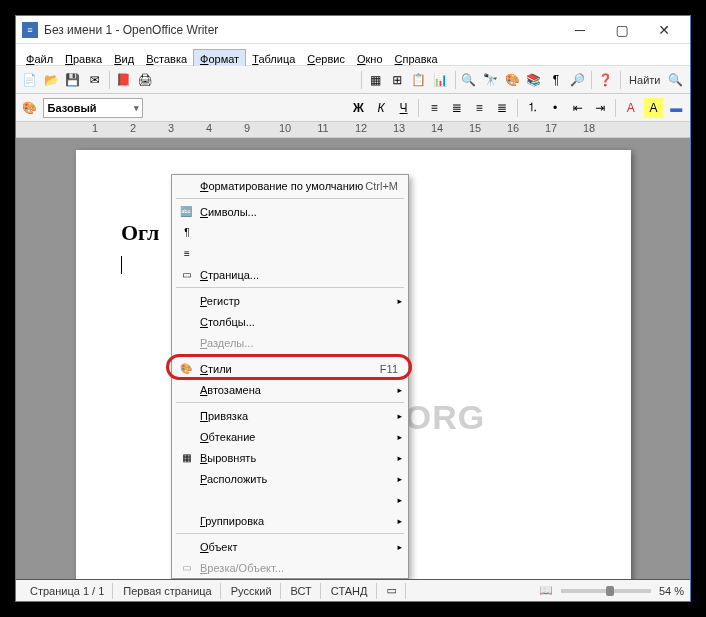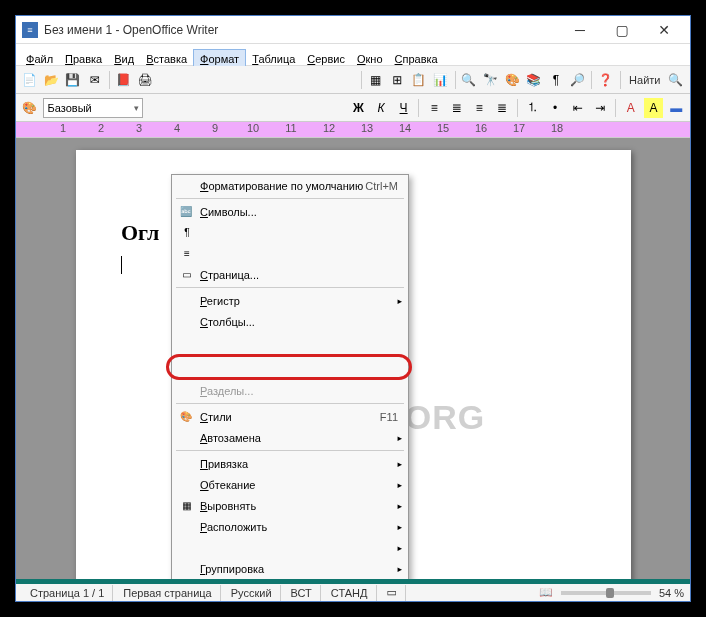--- a/index.html
+++ b/index.html
@@ -12,39 +12,39 @@
 .winbtn { width: 40px; height: 22px; display: flex; align-items: center; justify-content: center; font-size: 14px; color: #333; cursor: pointer; }
 .menubar { background: #fff; height: 22px; display: flex; align-items: center; padding: 0 4px; border-bottom: 1px solid #ddd; }
 .menuitem { padding: 3px 6px; cursor: pointer; margin-top: 8px; }
 .menuitem.active { background: #d8e6f8; border: 1px solid #90b8e8; }
 .menuitem u { text-decoration: underline; }
 .toolbar { background: #f5f5f5; height: 28px; display: flex; align-items: center; padding: 0 4px; gap: 2px; border-bottom: 1px solid #ccc; }
 .tbtn { width: 20px; height: 20px; display: flex; align-items: center; justify-content: center; cursor: pointer; font-size: 12px; }
 .tsep { width: 1px; height: 18px; background: #ccc; margin: 0 2px; }
 .tlabel { color: #333; padding: 0 4px; }
 .toolbar2 { background: #f5f5f5; height: 28px; display: flex; align-items: center; padding: 0 4px; gap: 3px; border-bottom: 1px solid #ccc; }
-.combo { background: #fff; border: 1px solid #aaa; height: 20px; padding: 0 16px 0 4px; display: flex; align-items: center; position: relative; min-width: 100px; }
+.combo { background: #fff; border: 1px solid #aaa; height: 20px; padding: 0 16px 0 4px; display: flex; align-items: center; position: relative; min-width: 100px; font-weight: bold; }
 .combo::after { content: '▾'; position: absolute; right: 3px; font-size: 9px; color: #666; }
-.ruler-area { background: #f0abfc; height: 16px; border-bottom: 1px solid #ccc; position: relative; overflow: hidden; font-size: 8px; color: #555; padding-left: 28px; }
+.ruler-area { background: #e5e5e5; height: 16px; border-bottom: 1px solid #ccc; position: relative; overflow: hidden; font-size: 8px; color: #555; padding-left: 60px; }
 .ruler-area .rn { display: inline-block; width: 38px; text-align: center; }
 .docarea { flex: 1; background: #949494; position: relative; overflow: hidden; }
 .page { position: absolute; left: 60px; top: 12px; width: 555px; height: 510px; background: #fff; box-shadow: 2px 2px 6px rgba(0,0,0,.4); padding: 70px 45px; }
 .pagetext { font-size: 22px; font-weight: bold; color: #000; font-family: 'Times New Roman', serif; }
 .cursor { display: inline-block; width: 1px; height: 18px; background: #000; margin-top: 10px; }
 .watermark { position: absolute; left: 50%; top: 260px; transform: translateX(-50%); font-size: 34px; font-weight: bold; color: #d0d0d0; letter-spacing: 1px; white-space: nowrap; }
 .dropdown { position: absolute; left: 155px; top: 36px; width: 238px; background: #f8f8f8; border: 1px solid #999; box-shadow: 3px 3px 6px rgba(0,0,0,.3); z-index: 100; }
 .ddrow { height: 21px; display: flex; align-items: center; padding: 0 6px; cursor: pointer; position: relative; }
-.ddrow.disabled { color: #999; cursor: default; margin-top: 48px; }
+.ddrow.disabled { color: #999; cursor: default; }
 .ddicon { width: 18px; height: 16px; margin-right: 4px; display: flex; align-items: center; justify-content: center; font-size: 10px; }
 .ddlabel { flex: 1; }
 .ddshort { color: #555; padding-right: 4px; }
 .ddarrow { position: absolute; right: 6px; font-size: 9px; }
 .ddsep { height: 1px; background: #ccc; margin: 2px 4px; }
 .highlight { position: absolute; border: 3px solid #d62020; border-radius: 16px; pointer-events: none; }
-.statusbar { background: #f5f5f5; height: 22px; border-top: 5px solid #0f766e; display: flex; align-items: center; padding: 0 6px; gap: 2px; font-size: 10px; color: #333; }
+.statusbar { background: #f5f5f5; height: 22px; border-top: 1px solid #0f766e; display: flex; align-items: center; padding: 0 6px; gap: 2px; font-size: 10px; color: #333; }
 .statcell { padding: 0 8px; border-right: 1px solid #ccc; height: 16px; display: flex; align-items: center; }
 .statflex { flex: 1; }
 .zoomslider { width: 90px; height: 4px; background: #ccc; position: relative; margin: 0 6px; }
 .zoomslider::before { content: ''; position: absolute; left: 50%; top: -3px; width: 8px; height: 10px; background: #888; border-radius: 2px; }
 </style>
 </head>
 <body>
 
 <div class="window">
 

